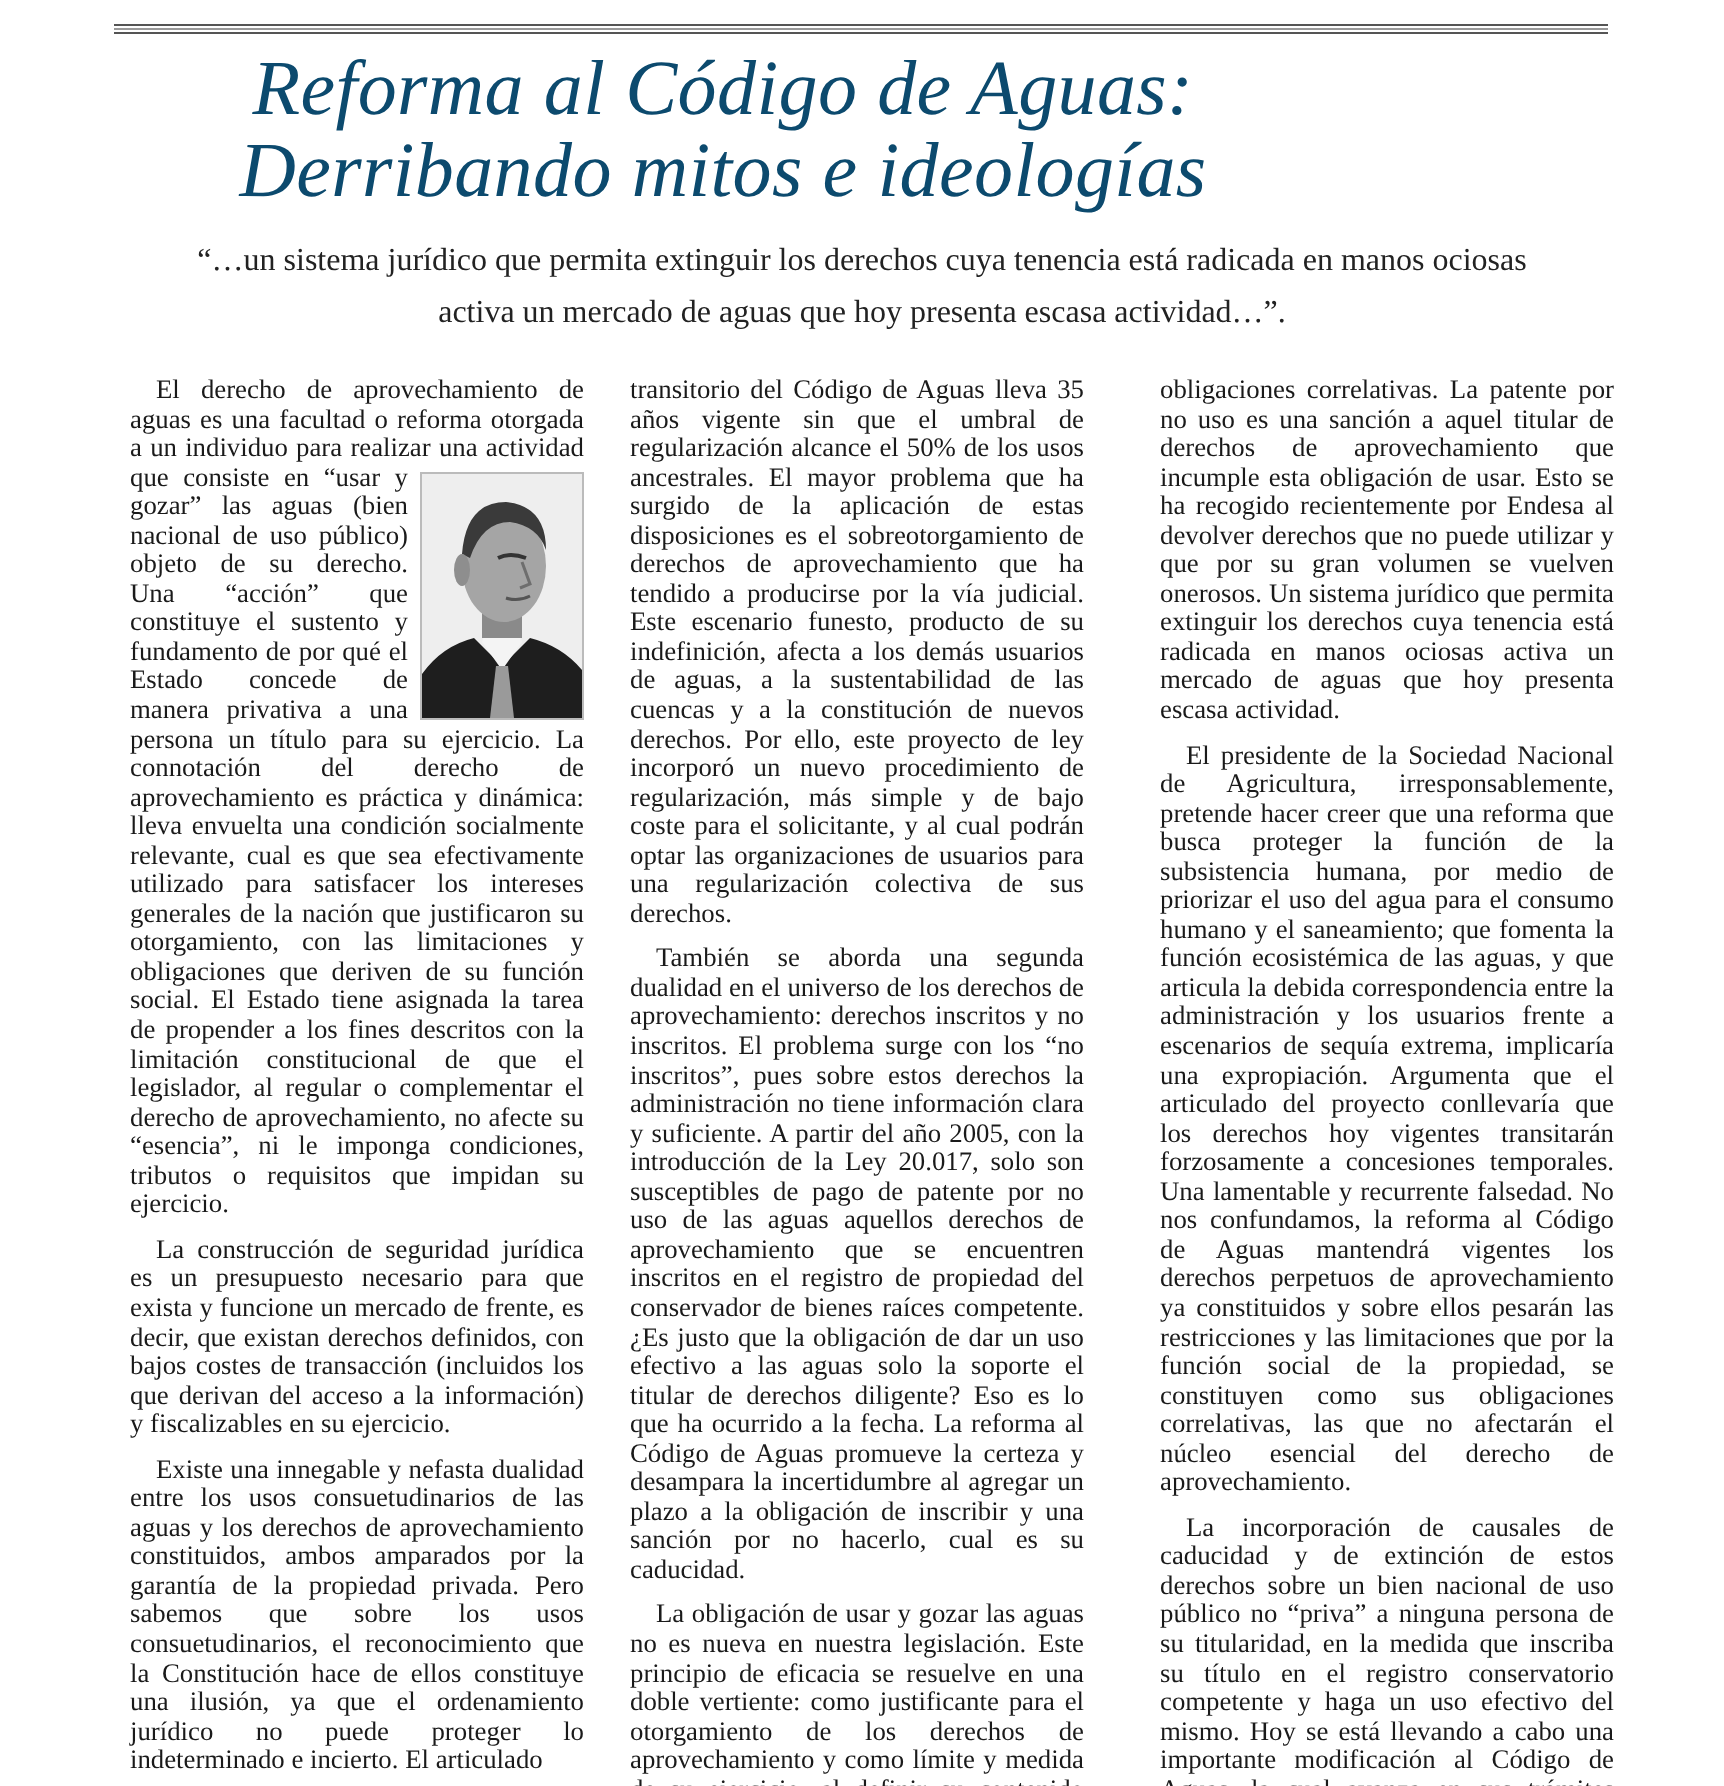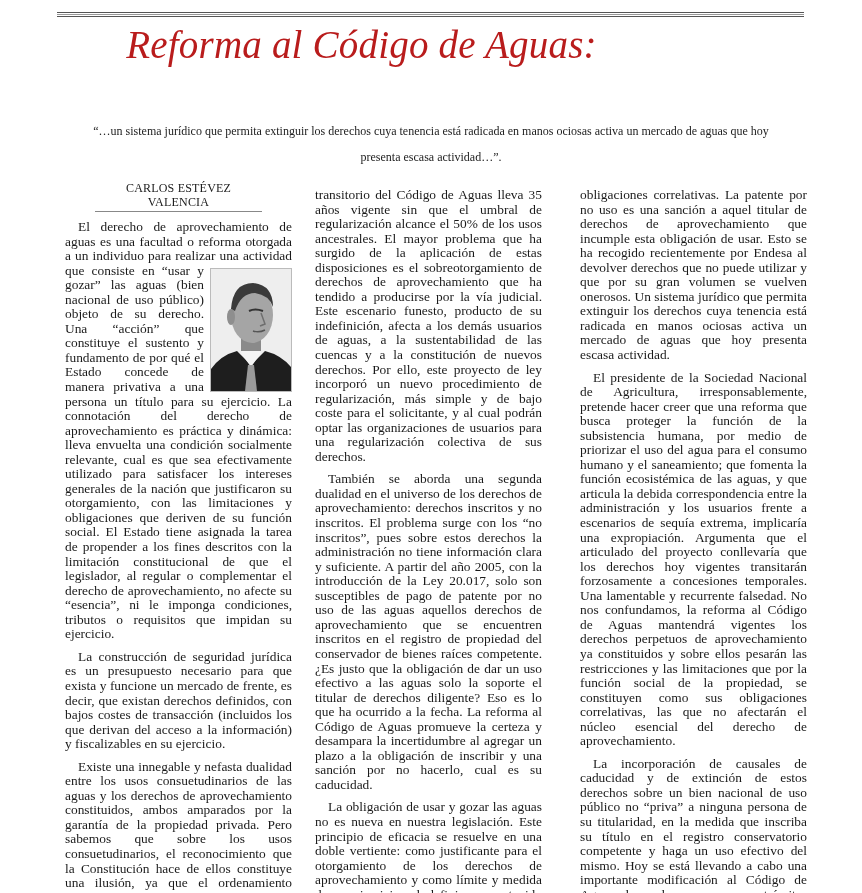--- a/index.html
+++ b/index.html
@@ -3,24 +3,24 @@
 <meta charset="utf-8">
 <style>
   html, body { margin:0; padding:0; background:#ffffff; }
   body { width:862px; height:893px; position:relative; overflow:hidden; color:#1a1a1a;
          font-family:"DejaVu Serif", "Liberation Serif", serif; }
   .rule { position:absolute; left:57px; width:747px; top:12px; height:6px; }
   .rule div { height:1px; background:#555; margin-bottom:1px; }
   .rule div:nth-child(2){ background:#999; }
   .title { position:absolute; left:0; width:723px; top:24px; text-align:center;
            font-family:"Liberation Serif", serif; font-style:italic; font-size:39px; line-height:41px;
-           color:#b91c1c; letter-spacing:0.2px; }
+           color:#0c4a6e; letter-spacing:0.2px; }
   .title span{ display:block; }
   .pull { position:absolute; left:80px; width:702px; top:118px; text-align:center;
-          font-family:"Liberation Serif", serif; font-size:12px; line-height:26px; color:#222; }
+          font-family:"Liberation Serif", serif; font-size:16px; line-height:26px; color:#222; }
   .col { position:absolute; top:180px; width:243px; font-family:"Liberation Serif", serif;
          font-size:13.4px; line-height:14.55px; text-align:justify; hyphens:manual; }
   .c1 { left:57px; }
   .c2 { left:307px; }
   .c3 { left:572px; }
   .col p { margin:8px; text-indent:13px; }
   .col p.noind { text-indent:0; }
   .author { text-align:center; font-size:12px; letter-spacing:0.2px; margin-top:1px;
             padding-bottom:2px; border-bottom:1px solid #888; margin-left:38px; margin-right:38px; line-height:14px; }
   .role { text-align:center; font-size:12px; line-height:15px; margin-top:3px; margin-bottom:9px; }
@@ -32,26 +32,26 @@
 <body>
 
 <div class="rule">
   <div></div>
   <div></div>
   <div></div>
 </div>
 
 <h1 class="title" style="margin:0;font-weight:normal;">
   <span>Reforma al Código de Aguas:</span>
+  <span>Derribando mitos e ideologías</span>
 </h1>
 
 <div class="pull">“…un sistema jurídico que permita extinguir los derechos cuya tenencia está radicada en manos ociosas activa un mercado de aguas que hoy presenta escasa actividad…”.</div>
 
 <div class="col c1">
-  <div class="author">CARLOS ESTÉVEZ VALENCIA</div>
   <p><span id="c1p1a">El derecho de aprovechamiento de aguas es una facultad o reforma otorgada a un individuo para realizar una actividad que </span><span class="photo">
       <svg width="80" height="122" viewBox="0 0 80 122">
         <rect width="80" height="122" fill="#eeeeee"></rect>
         <path d="M0 122 L0 100 Q10 86 26 82 L40 96 L54 82 Q70 86 80 98 L80 122 Z" fill="#1e1e1e"></path>
         <path d="M30 84 L40 98 L50 84 L48 78 L32 78 Z" fill="#f4f4f4"></path>
         <path d="M37 96 L43 96 L46 122 L34 122 Z" fill="#9a9a9a"></path>
         <rect x="30" y="60" width="20" height="22" fill="#8a8a8a"></rect>
         <ellipse cx="41" cy="46" rx="21" ry="28" fill="#a5a5a5"></ellipse>
         <path d="M20 40 Q22 14 42 14 Q62 16 62 38 Q58 26 44 24 Q30 24 24 42 Z" fill="#3a3a3a"></path>
         <ellipse cx="20" cy="48" rx="4" ry="8" fill="#8e8e8e"></ellipse>

